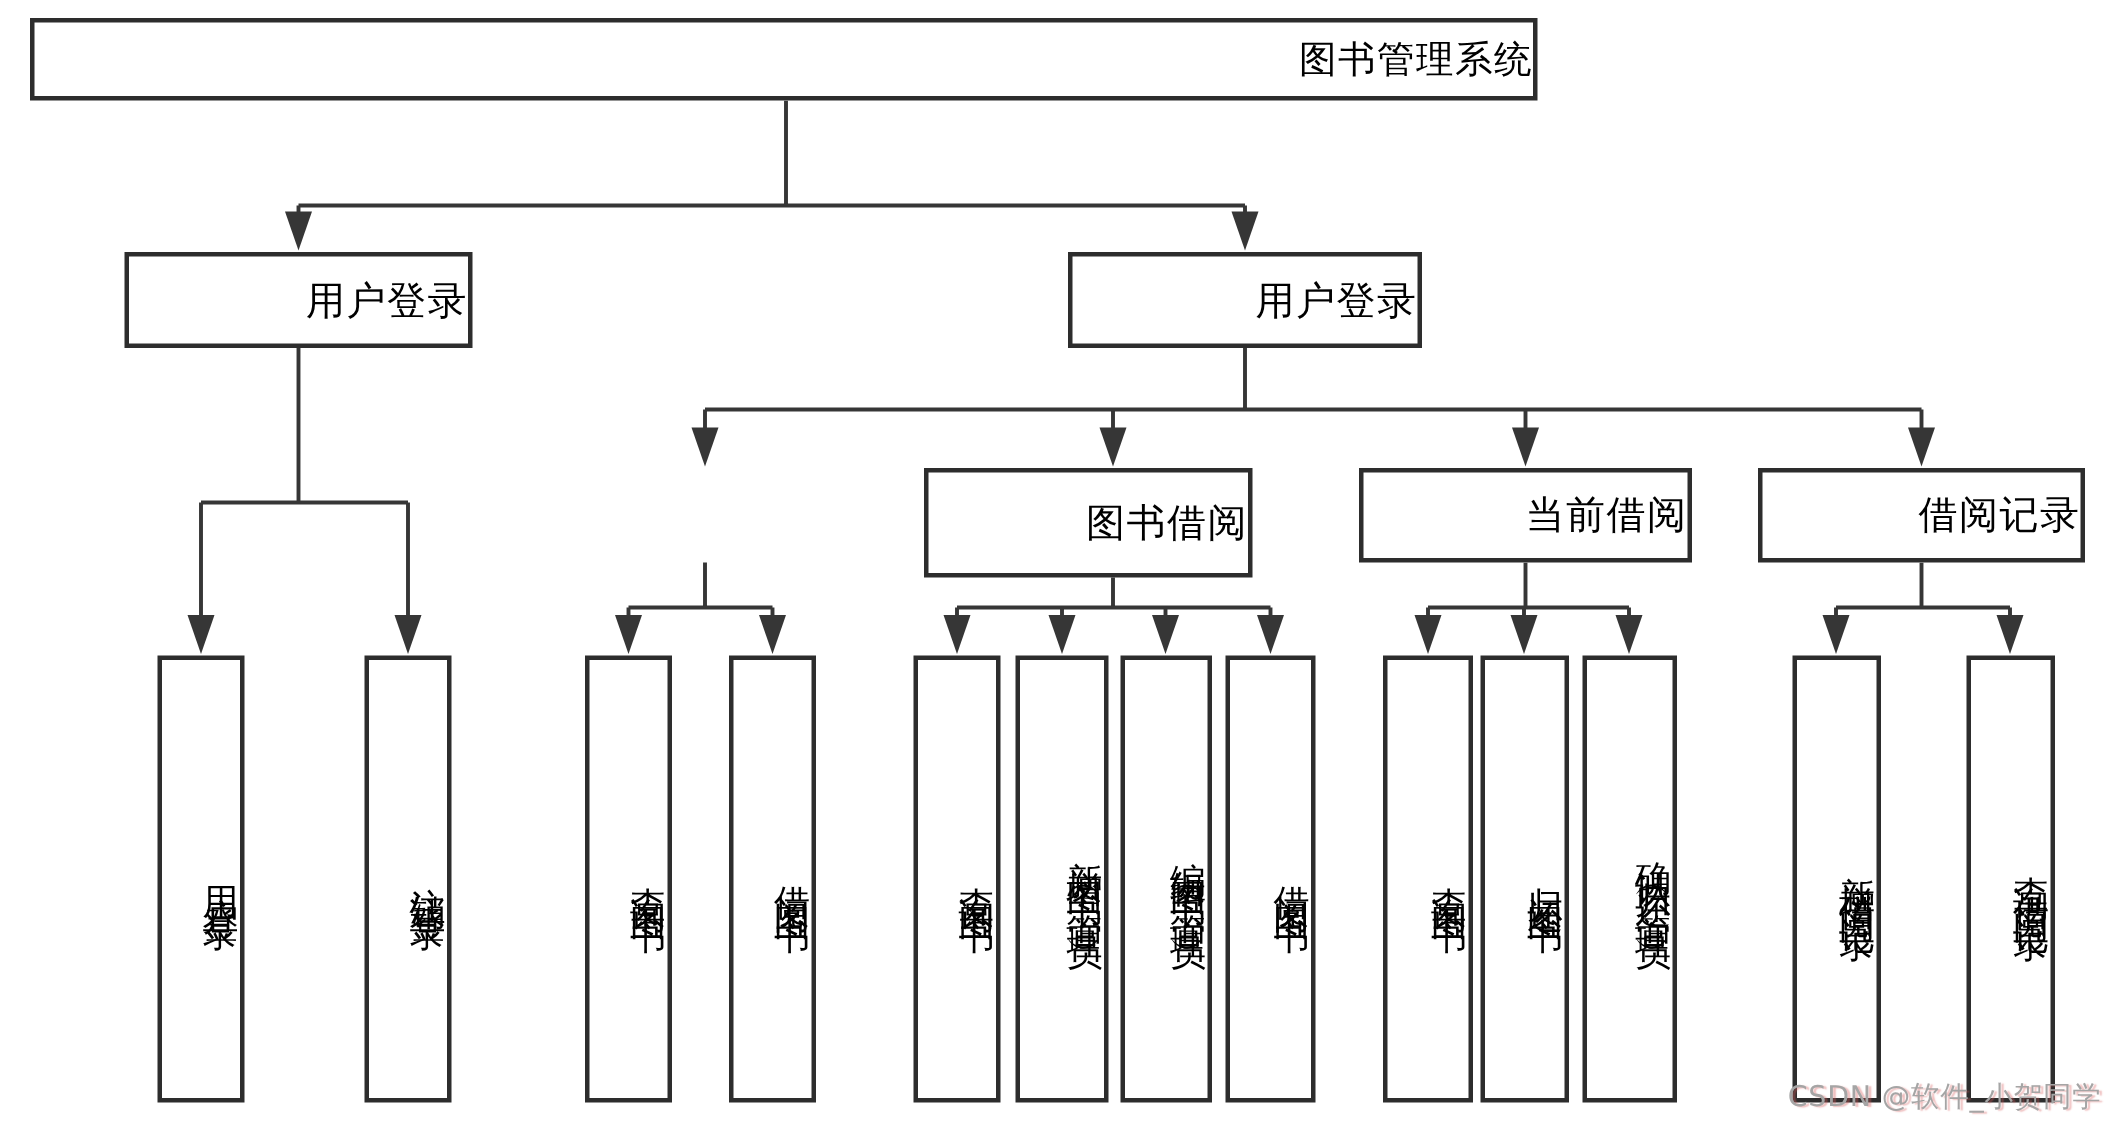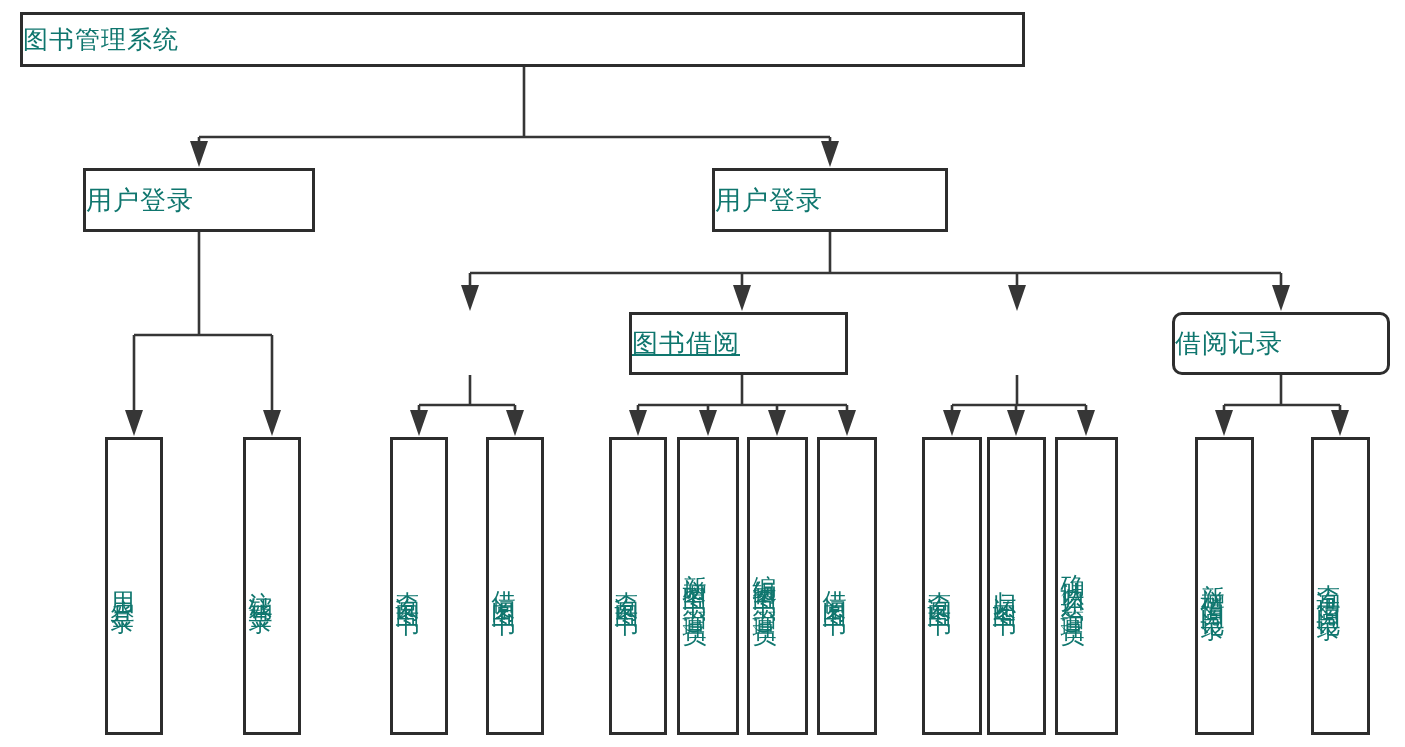--- a/index.html
+++ b/index.html
@@ -3,22 +3,22 @@
 <meta charset="utf-8">
 <style>
   html,body{margin:0;padding:0;background:#ffffff;}
   .canvas{
     position:relative;width:1405px;height:747px;background:#ffffff;overflow:hidden;
     font-family:"DejaVu Sans","Liberation Sans",sans-serif;
   }
   .wires{position:absolute;left:0;top:0;width:1405px;height:747px;}
   .box{
     position:absolute;box-sizing:border-box;background:#ffffff;
-    border:3px solid #2d2d2d;display:flex;align-items:center;justify-content:flex-start;
-    color:#0f766e;z-index:2;
+    border:3px solid #2d2d2d;display:flex;align-items:center;justify-content:flex-end;
+    color:#000000;z-index:2;
   }
   .hlabel{font-size:26px;letter-spacing:1px;white-space:nowrap;}
   .root .hlabel{font-size:25px;}
   .leaf .vlabel{
     writing-mode:vertical-lr;text-orientation:mixed;
     font-size:24px;letter-spacing:7px;line-height:1.15;white-space:nowrap;
   }
   .watermark{
     position:absolute;right:4px;bottom:3px;z-index:6;
     font-size:19px;color:#a5a5a5;letter-spacing:0.5px;
@@ -80,24 +80,27 @@
     <span class="hlabel">图书管理系统</span>
   </div>
 
   <div class="box" style="left:83px;top:168px;width:232px;height:64px;">
     <span class="hlabel">用户登录</span>
   </div>
   <div class="box" style="left:712px;top:168px;width:236px;height:64px;">
     <span class="hlabel">用户登录</span>
   </div>
 
-  <div class="box" style="left:629px;top:312px;width:219px;height:63px;text-decoration:underline;">
+  <div class="box" style="left:616px;top:312px;width:219px;height:73px;">
     <span class="hlabel">图书借阅</span>
   </div>
-  <div class="box" style="left:1172px;top:312px;width:218px;height:63px;border-radius:10px;">
+  <div class="box" style="left:906px;top:312px;width:222px;height:63px;">
+    <span class="hlabel">当前借阅</span>
+  </div>
+  <div class="box" style="left:1172px;top:312px;width:218px;height:63px;">
     <span class="hlabel">借阅记录</span>
   </div>
 
   <div class="box leaf" style="left:105px;top:437px;width:58px;height:298px;">
     <span class="vlabel">用户登录</span>
   </div>
   <div class="box leaf" style="left:243px;top:437px;width:58px;height:298px;">
     <span class="vlabel">注销登录</span>
   </div>
   <div class="box leaf" style="left:390px;top:437px;width:58px;height:298px;">
@@ -127,14 +130,15 @@
   <div class="box leaf" style="left:1055px;top:437px;width:63px;height:298px;">
     <span class="vlabel">确认归还（管理员）</span>
   </div>
   <div class="box leaf" style="left:1195px;top:437px;width:59px;height:298px;">
     <span class="vlabel">新增借阅记录</span>
   </div>
   <div class="box leaf" style="left:1311px;top:437px;width:59px;height:298px;">
     <span class="vlabel">查询借阅记录</span>
   </div>
 
+  <div class="watermark">CSDN @软件_小贺同学</div>
 
 </div>
 
 </body></html>

